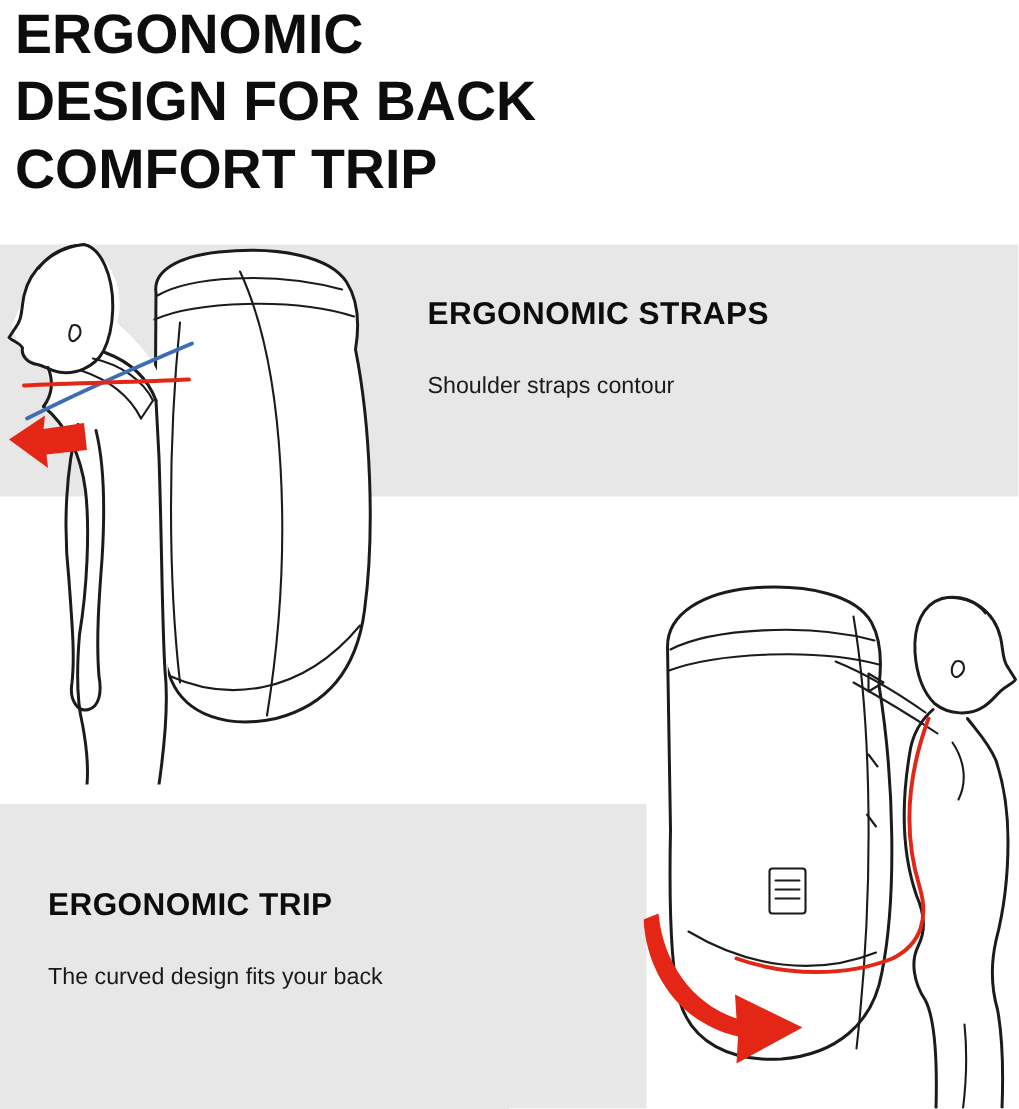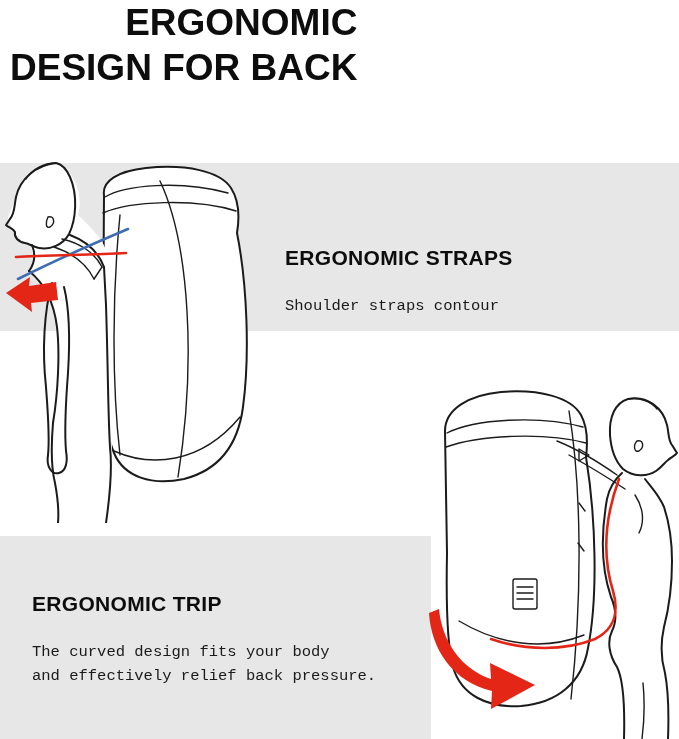--- a/index.html
+++ b/index.html
@@ -15,40 +15,38 @@
   }
   .page-title {
     position: absolute;
     left: 10px;
     top: 0px;
     font-size: 37px;
     font-weight: 800;
     line-height: 45px;
     letter-spacing: 0px;
     color: #0d0d0d;
-    text-align: right;
   }
   .band { position: absolute; background: #e7e7e7; }
   .band-top { left: 0; top: 163px; width: 679px; height: 168px; }
   .band-bottom { left: 0; top: 536px; width: 431px; height: 203px; }
   .section-text { position: absolute; }
   .section-text h2 {
     margin: 0 0 24px 0;
     font-size: 21px;
     font-weight: 800;
     letter-spacing: 0.3px;
     color: #0d0d0d;
   }
   .section-text .body-line {
     font-size: 15.5px;
     line-height: 24px;
     color: #1a1a1a;
-    font-family: Liberation Mono, monospace;
   }
-  .straps-text { left: 285px; top: 198px; margin-top: 48px; }
+  .straps-text { left: 285px; top: 198px; }
   .back-text   { left: 32px;  top: 592px; }
   .figure { position: absolute; }
   .figure-left  { left: 0px;   top: 155px; }
   .figure-right { left: 429px; top: 383px; }
   svg .ln { fill: none; stroke: #1b1b1b; stroke-width: 2; stroke-linecap: round; stroke-linejoin: round; }
   svg .ln-thin { fill: none; stroke: #1b1b1b; stroke-width: 1.4; stroke-linecap: round; stroke-linejoin: round; }
   svg .fillwhite { fill: #ffffff; stroke: none; }
   svg .pack { fill: #ffffff; stroke: #1b1b1b; stroke-width: 2; stroke-linejoin: round; }
   svg .redline { fill: none; stroke: #e42617; stroke-width: 2.6; stroke-linecap: round; }
   svg .blueline { fill: none; stroke: #3f6db5; stroke-width: 2.6; stroke-linecap: round; }
@@ -58,31 +56,31 @@
 <body>
 
 <div class="canvas">
 
   <div class="band band-top"></div>
   <div class="band band-bottom"></div>
 
   <div class="page-title">
     <div>ERGONOMIC</div>
     <div>DESIGN FOR BACK</div>
+    <div>COMFORT TRIP</div>
   </div>
 
   <div class="section-text straps-text">
     <h2>ERGONOMIC STRAPS</h2>
     <div class="body-line">Shoulder straps contour</div>
   </div>
 
   <div class="section-text back-text">
     <h2>ERGONOMIC TRIP</h2>
-    <div class="body-line">The curved design fits your body</div>
-    <div class="body-line">and effectively relief back pressure.</div>
+    <div class="body-line">The curved design fits your back</div>
   </div>
 
   <svg class="figure figure-left" width="270" height="368" viewBox="0 0 270 368" aria-hidden="true">
 
     <g>
       <path class="pack" d="M104 40 C102 26 118 16 146 13 C186 9 220 16 231 33 C238 44 240 60 237 78 C247 128 250 200 243 252 C238 290 219 315 184 324 C152 331 124 322 114 298 C105 276 102 240 103 200 Z"></path>
       <path class="ln-thin" d="M105 42 C125 30 180 25 228 38"></path>
       <path class="ln-thin" d="M103 58 C130 46 195 43 236 56"></path>
       <path class="ln-thin" d="M160 26 C190 90 196 210 178 322"></path>
       <path class="ln-thin" d="M120 60 C112 140 112 230 120 300"></path>

